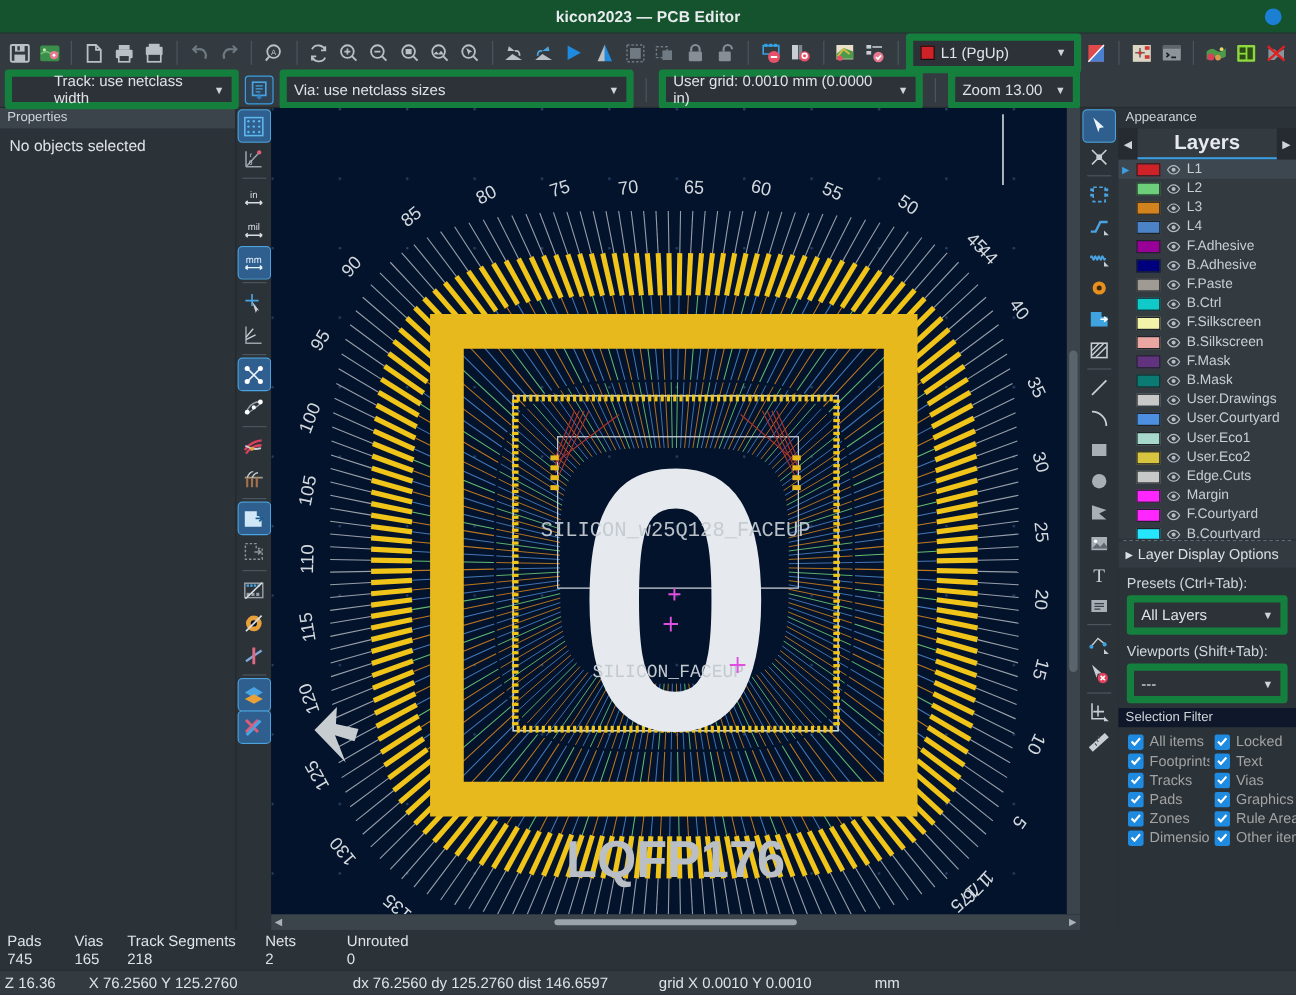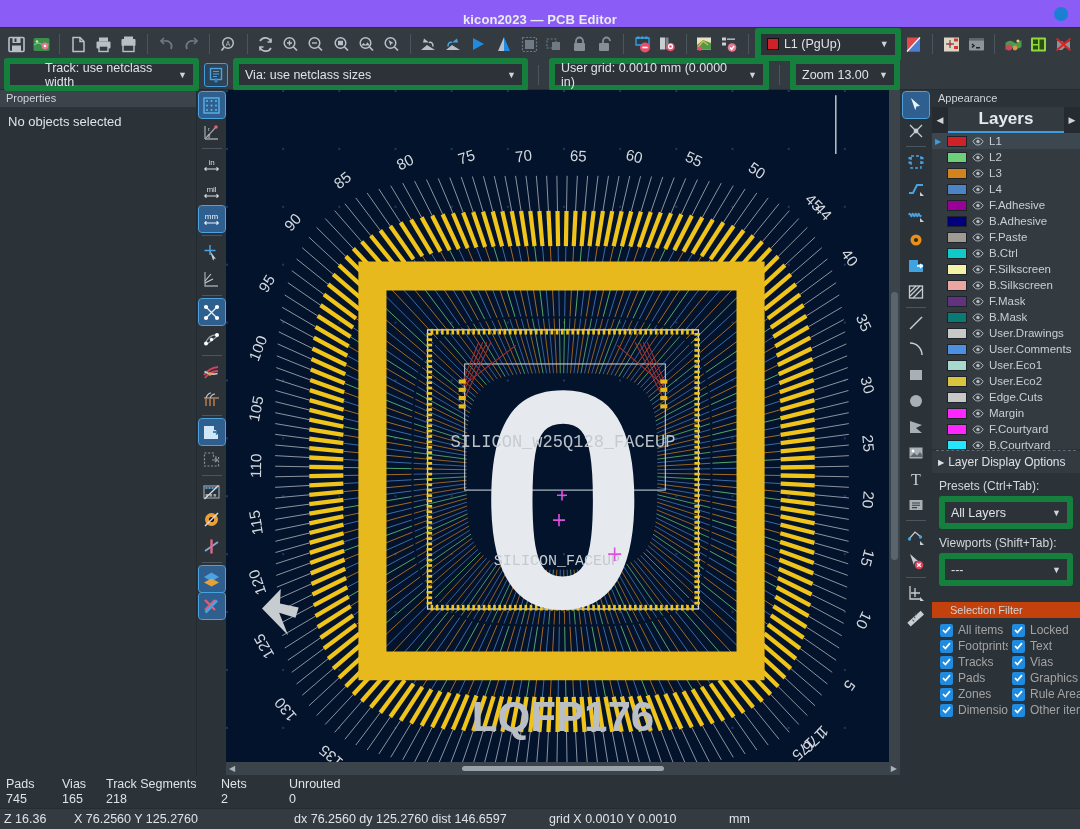--- a/index.html
+++ b/index.html
@@ -8,22 +8,22 @@
     font-family:"Liberation Sans", sans-serif;
     background:#2b3238;
     color:#d6dade;
     font-size:12.5px;
     -webkit-font-smoothing:antialiased;
   }
   .app{ width:1080px; height:829px; display:flex; flex-direction:column; position:relative; }
 
   
   .titlebar{
-    height:28px; background:#8b5cf6; border-bottom:1px solid #2a3035;
-    display:flex; align-items:flex-end; justify-content:center; position:relative; flex:0 0 28px;
+    height:28px; background:#14532d; border-bottom:1px solid #2a3035;
+    display:flex; align-items:center; justify-content:center; position:relative; flex:0 0 28px;
   }
   .titlebar .title{ font-size:13px; font-weight:bold; color:#e8ecef; letter-spacing:.1px;}
   .titlebar .win-dot{
     position:absolute; right:12px; top:50%; transform:translateY(-50%);
     width:14px; height:14px; border-radius:50%; background:#1b7fd4;
   }
 
   
   .menubar{ height:24px; background:#333b41; display:flex; align-items:center; padding-left:6px; flex:0 0 24px;
             border-bottom:1px solid #2a3035; }
@@ -95,21 +95,21 @@
   .lrow.sel{ background:#3d4750; }
   .lrow .arr{ width:7px; font-size:8px; color:#3c9de0;}
   .lrow .sw{ width:20px;height:11px;border:1px solid #1d2328;}
   .lrow .eye{ width:12px; display:flex;align-items:center;justify-content:center;}
   .lrow .nm{ white-space:nowrap; overflow:hidden;}
   .dashline{ border-top:1px dashed #5f6a72; margin:1px 4px 0 4px;}
   .ldisp{ background:#333b41; font-size:12px; color:#dde1e5; padding:4px 6px; display:flex; align-items:center; gap:4px;}
   .ldisp .tri{ font-size:8px; }
   .presets{ padding:6px 7px 0 7px; }
   .presets .lbl{ font-size:12px; color:#d2d7db; margin-bottom:3px;}
-  .selfilter-head{ background:#c2410c; font-size:11px; color:#cfd4d8; padding:2px 18px; margin-top:16px;}
+  .selfilter-head{ background:#0f172a; font-size:11px; color:#cfd4d8; padding:2px 6px; margin-top:4px;}
   .filtgrid{ display:grid; grid-template-columns:1fr 1fr; padding:5px 0 0 8px; row-gap:2px; column-gap:4px;}
   .fitem{ display:flex; align-items:center; gap:5px; font-size:12px; color:#a3a3a3; white-space:nowrap; overflow:hidden;}
   .cb{ width:13px;height:13px;background:#1e8ae0;border-radius:2px;display:flex;align-items:center;justify-content:center;
        flex:0 0 13px;}
   .cb svg{ display:block; }
 
   
   .statusA{ height:33px; background:#2b3238; display:flex; align-items:center; flex:0 0 33px; padding-left:6px;}
   .statusA .cell{ display:flex; flex-direction:column; line-height:15px; font-size:12.5px; color:#dfe3e7;}
   .statusB{ height:21px; background:#333b41; display:flex; align-items:center; flex:0 0 21px;
@@ -1880,21 +1880,21 @@
           </div>
           <div class="lrow">
             <span class="arr"></span>
             <span class="sw" style="background:#4d8fe0"></span>
             <span class="eye">
               <svg width="12" height="9" viewBox="0 0 12 9">
                 <path d="M1 4.5C2.4 2 4 1 6 1s3.6 1 5 3.5C9.6 7 8 8 6 8S2.4 7 1 4.5z" fill="none" stroke="#b4bbc1" stroke-width="1"></path>
                 <circle cx="6" cy="4.5" r="1.7" fill="#b4bbc1"></circle>
               </svg>
             </span>
-            <span class="nm">User.Comments</span>
+            <span class="nm">User.Courtyard</span>
           </div>
           <div class="lrow">
             <span class="arr"></span>
             <span class="sw" style="background:#a6d9cb"></span>
             <span class="eye">
               <svg width="12" height="9" viewBox="0 0 12 9">
                 <path d="M1 4.5C2.4 2 4 1 6 1s3.6 1 5 3.5C9.6 7 8 8 6 8S2.4 7 1 4.5z" fill="none" stroke="#b4bbc1" stroke-width="1"></path>
                 <circle cx="6" cy="4.5" r="1.7" fill="#b4bbc1"></circle>
               </svg>
             </span>

